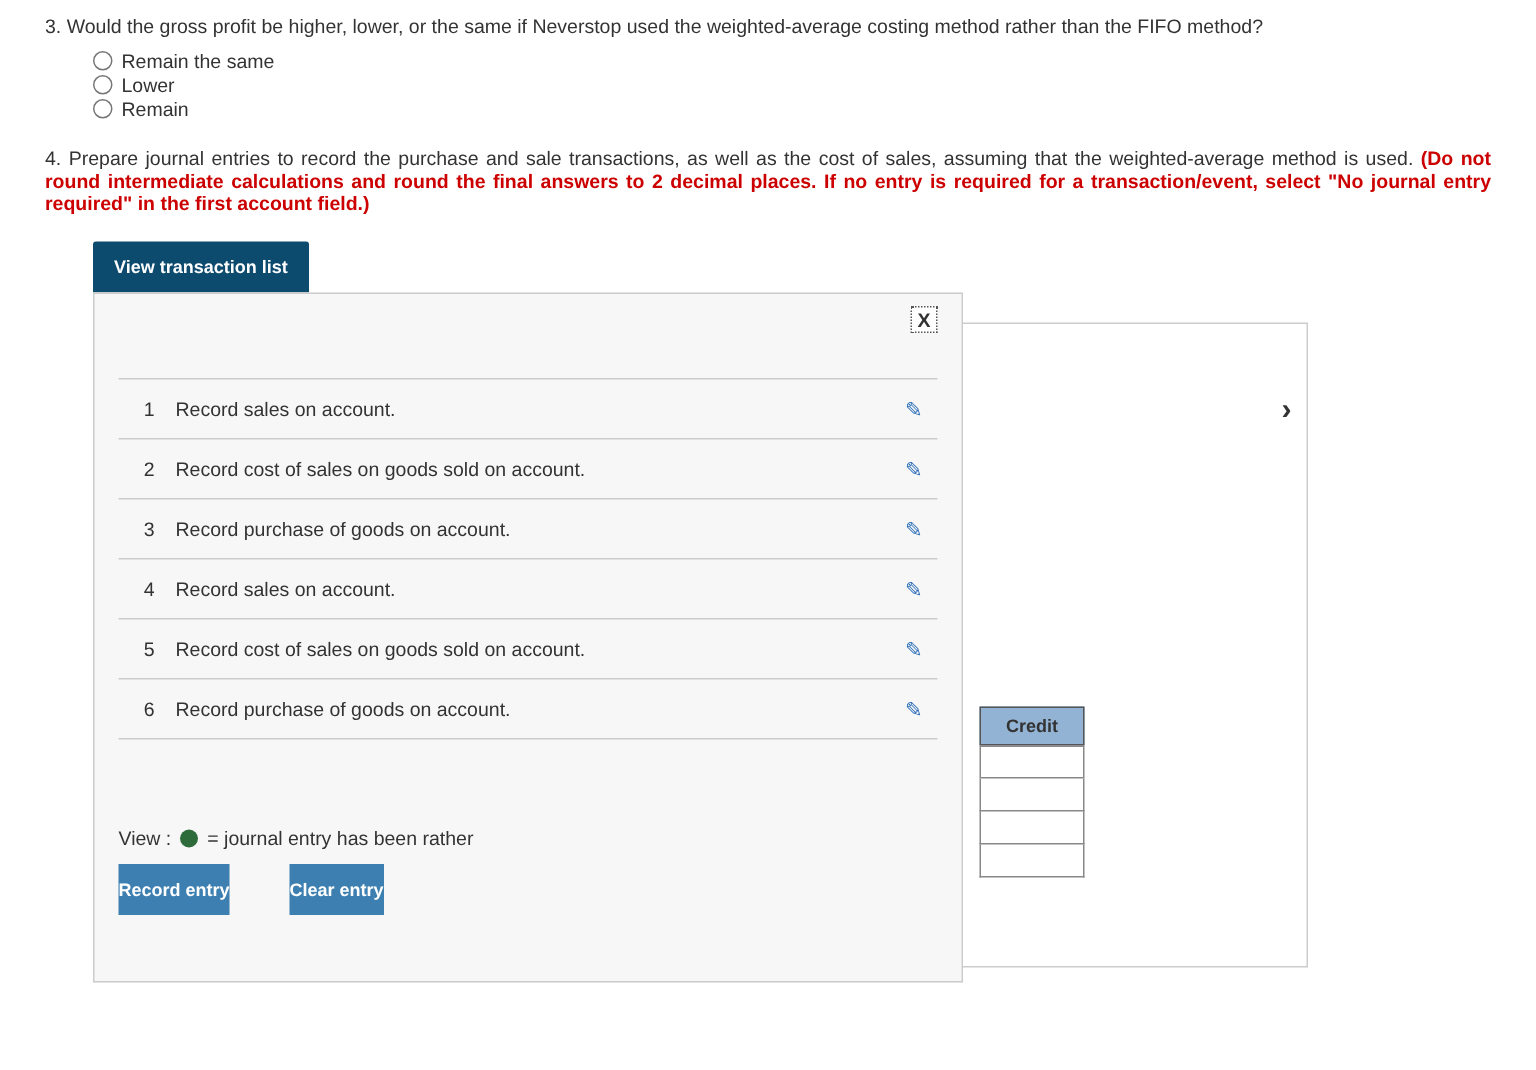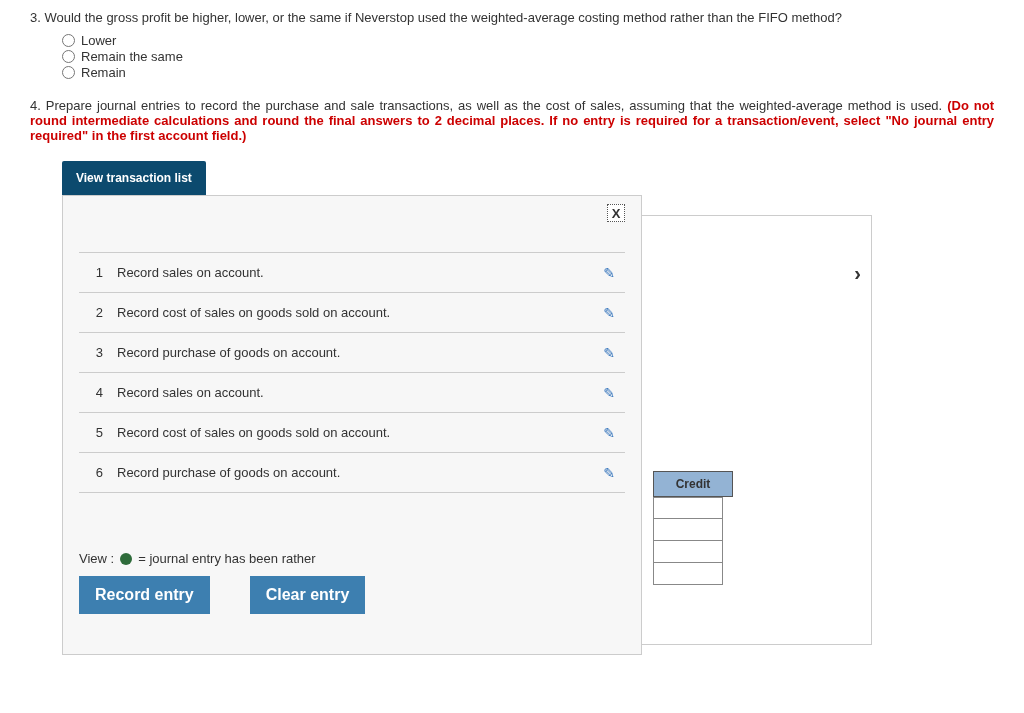--- a/index.html
+++ b/index.html
@@ -12,21 +12,21 @@
   }
   .question { margin-bottom: 18px; text-align: justify; }
   .qnum { display: inline; }
   .qtext { display: inline; }
   .options { margin: 8px 0 0 32px; }
   .option { display: flex; align-items: center; gap: 6px; margin: 1px 0; font-size: 13px; }
   .option input[type=radio] { margin: 0; }
   .red { color: #cc0000; font-weight: bold; }
   .btn {
     background: #3d7fb0; color: #fff; border: none;
-    padding: 10px 16px; font-weight: bold; font-size: 16px;
+    padding: 10px 0; font-weight: bold; font-size: 12px;
     cursor: pointer;
   }
   .work-area { margin: 0 0 0 32px; }
   .tab-btn { background: #0c4a6e; color: #fff; padding: 10px 14px; font-weight: bold; font-size: 12px; display: inline-block; cursor: pointer; border-radius: 2px 2px 0 0; }
   .panels { position: relative; min-height: 470px; }
   .panel-left {
     position: absolute; left: 0; top: 0; width: 580px; height: 460px;
     background: #f7f7f7; border: 1px solid #ccc; padding: 16px;
     z-index: 2;
   }
@@ -38,40 +38,40 @@
   .close-x { position: absolute; right: 16px; top: 8px; width: 18px; height: 18px; border: 1px dotted #555; display: flex; align-items: center; justify-content: center; font-weight: bold; font-size: 13px; cursor: pointer; background: #fff; }
   .translist { margin-top: 40px; border-top: 1px solid #ccc; }
   .trow { display: flex; align-items: center; height: 40px; border-bottom: 1px solid #ccc; padding: 0 10px; gap: 14px; }
   .tnum { width: 14px; text-align: right; }
   .tdesc { flex: 1; }
   .pencil { color: #2a6db8; font-size: 14px; cursor: pointer; }
   .note { margin-top: 58px; font-size: 13px; display: flex; align-items: center; gap: 6px; }
   .greendot { width: 12px; height: 12px; background: #2e6b3a; border-radius: 50%; display: inline-block; }
   .bot-btns { margin-top: 10px; display: flex; gap: 40px; }
   .arrow-right { position: absolute; right: 10px; top: 46px; font-size: 20px; font-weight: bold; cursor: pointer; }
-  .credit-hdr { position: absolute; top: 255px; left: 50px; width: 80px; height: 26px; background: #93b3d4; border: 1px solid #555; display: flex; align-items: center; justify-content: center; font-weight: bold; font-size: 12px; }
+  .credit-hdr { position: absolute; top: 255px; left: 50px; width: 70px; height: 26px; background: #93b3d4; border: 1px solid #555; display: flex; align-items: center; justify-content: center; font-weight: bold; font-size: 12px; }
   .credit-cells { position: absolute; top: 281px; left: 50px; }
   .credit-cell { width: 70px; height: 22px; border: 1px solid #888; border-top: none; }
   .credit-cell:first-child { border-top: 1px solid #888; }
   .viewjournal { position: absolute; bottom: 18px; left: 40px; }
 </style>
 </head>
 <body>
 
 <div class="question">
   <span class="qnum">3.</span>
   <span class="qtext">Would the gross profit be higher, lower, or the same if Neverstop used the weighted-average costing method rather than the FIFO method?</span>
   <div class="options">
     <label class="option">
       <input type="radio" name="q3" style="">
-      <span>Lower</span>
+      <span>Remain the same</span>
     </label>
     <label class="option">
       <input type="radio" name="q3" style="">
-      <span>Remain the same</span>
+      <span>Lower</span>
     </label>
     <label class="option">
       <input type="radio" name="q3" style="">
       <span>Remain</span>
     </label>
   </div>
 </div>
 
 <div class="question">
   <span class="qnum">4.</span>

